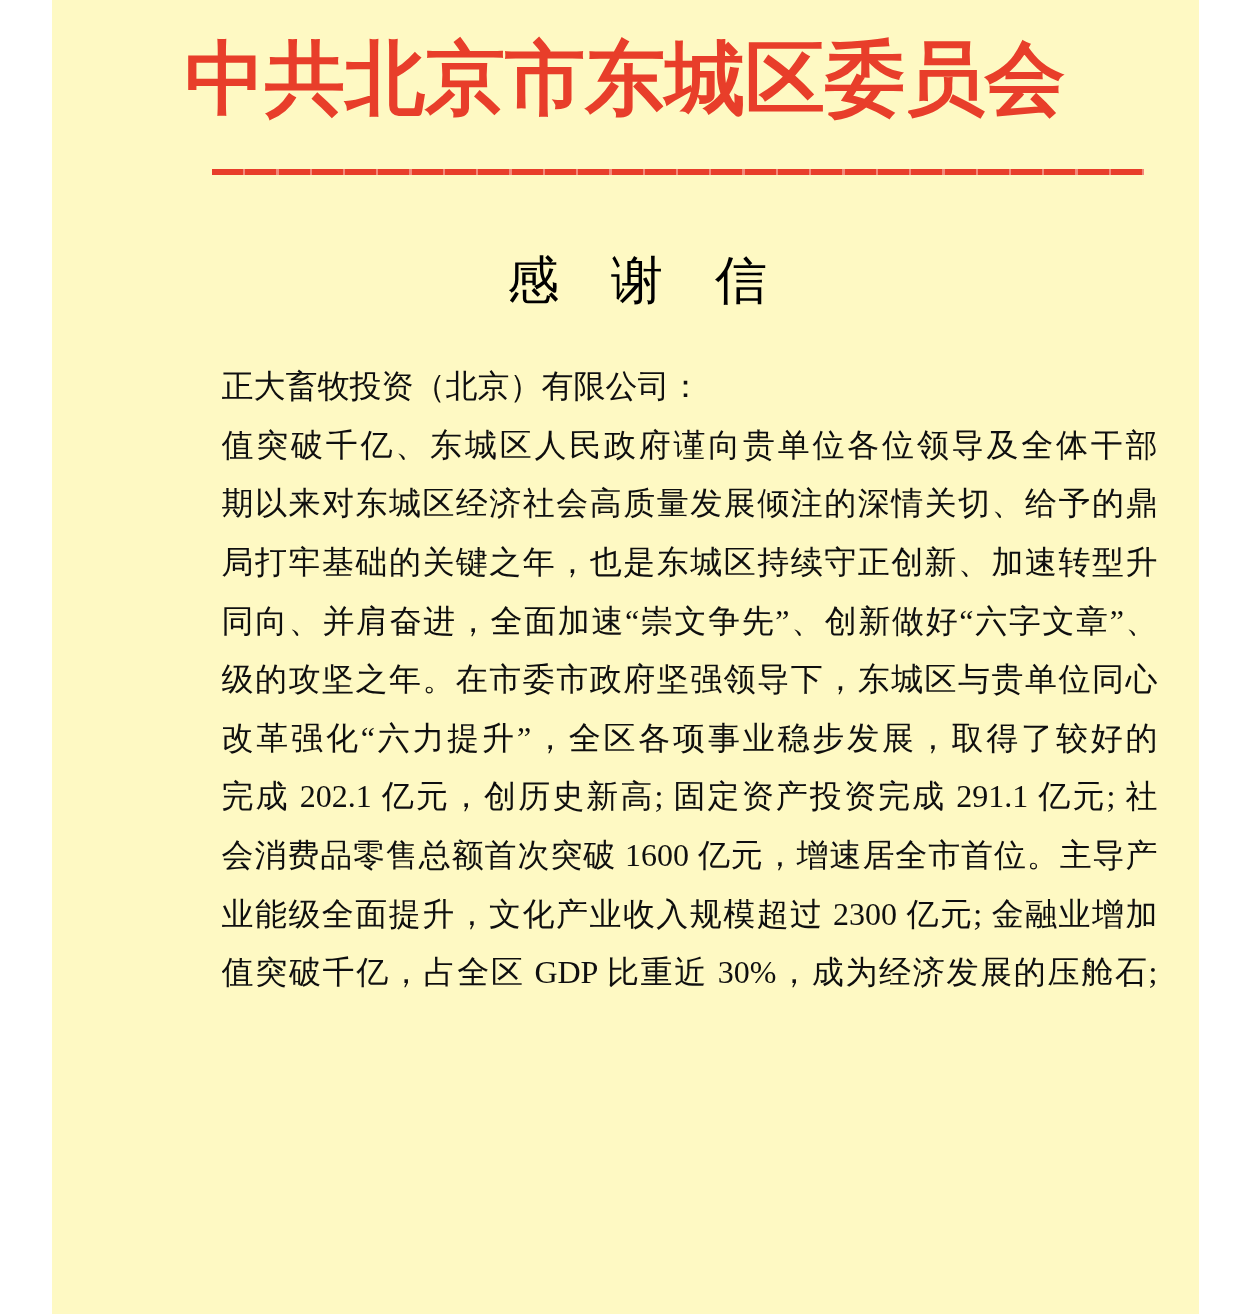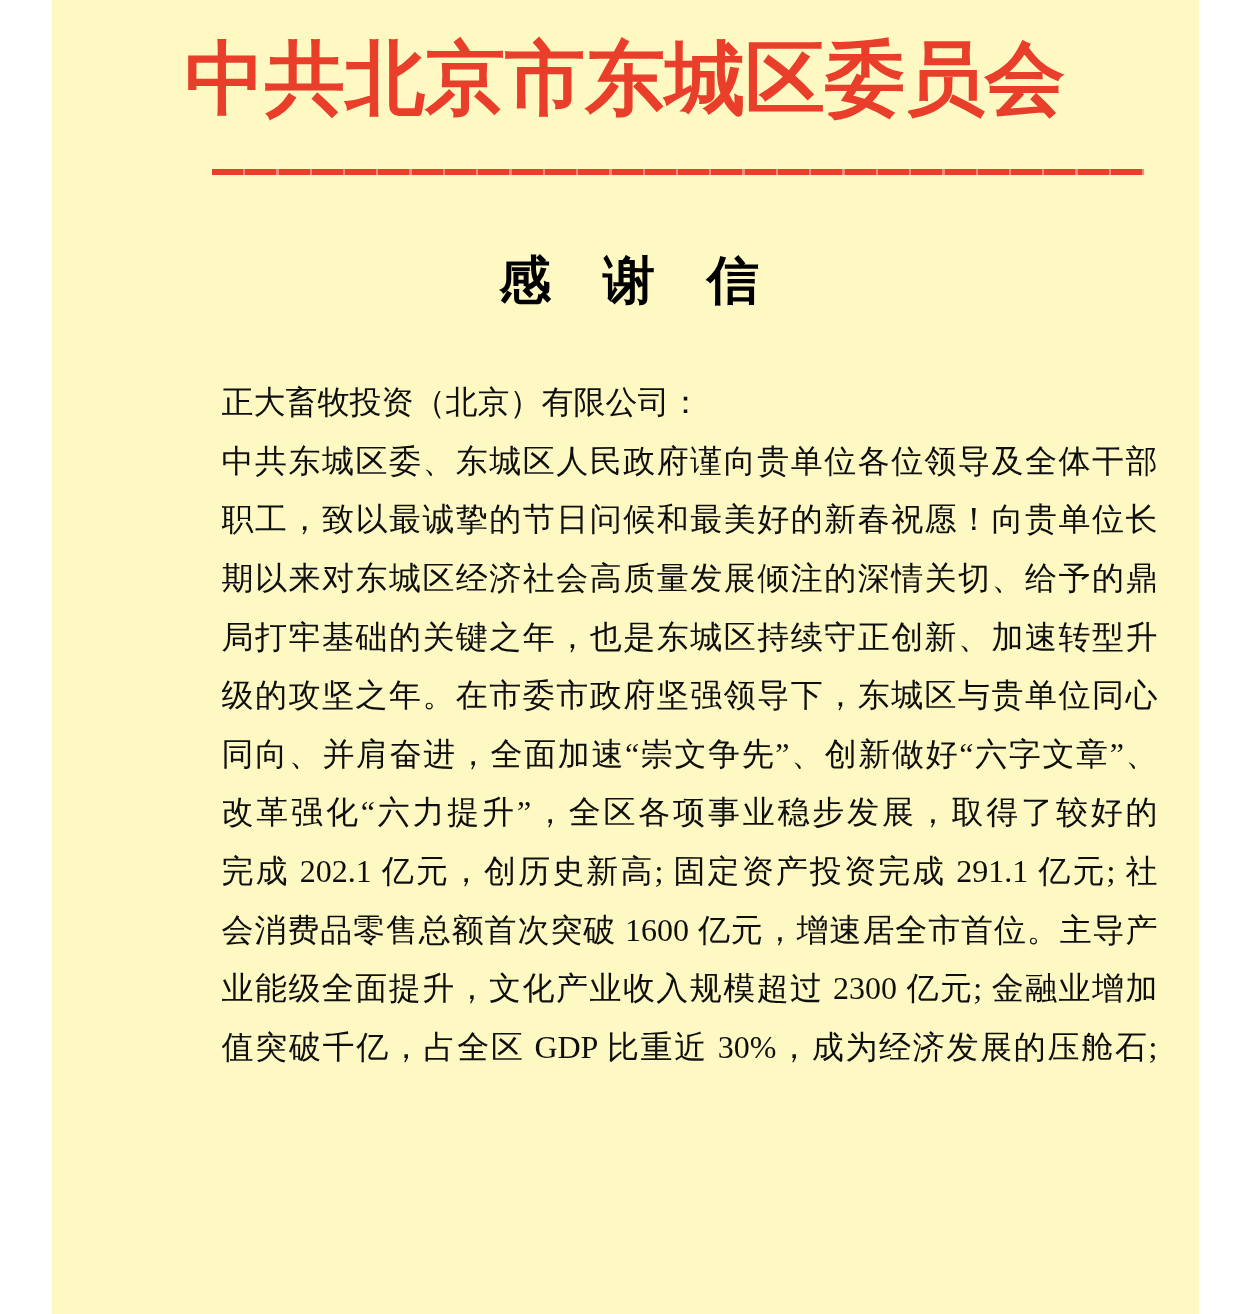--- a/index.html
+++ b/index.html
@@ -34,32 +34,32 @@
     height: 6px;
     background: repeating-linear-gradient(
       90deg,
       #e83e2a 0px, #e83e2a 31px,
       #f2897b 31px, #f2897b 33.3px
     );
   }
   .doc-title {
     position: absolute;
     top: 244px;
-    left: 4px;
+    left: 12px;
     width: 100%;
     text-align: center;
     font-size: 52px;
     line-height: 74px;
-    font-weight: 700;
+    font-weight: 400;
     color: #000000;
     white-space: nowrap;
   }
   .letter-body {
     position: absolute;
-    top: 373px;
+    top: 357px;
     left: 170px;
     width: 936px;
     font-size: 32px;
     color: #0f0f0f;
   }
   .line {
     height: 58.65px;
     line-height: 58.65px;
     overflow: hidden;
     text-align: justify;
@@ -70,25 +70,24 @@
 </style>
 </head>
 <body>
 
 <div class="page">
   <div class="letterhead">中共北京市东城区委员会</div>
   <div class="letterhead-rule"></div>
   <div class="doc-title">感　谢　信</div>
   <div class="letter-body">
       <div class="line">正大畜牧投资（北京）有限公司：</div>
-      <div class="line fill">中共东城区委、东城区人民政府谨向贵单位各位领导及全体干部</div>
-      <div class="line fill">职工，致以最诚挚的节日问候和最美好的新春祝愿！向贵单位长</div>
+      <div class="line fill">值突破千亿、东城区人民政府谨向贵单位各位领导及全体干部</div>
       <div class="line fill">期以来对东城区经济社会高质量发展倾注的深情关切、给予的鼎</div>
       <div class="line fill">局打牢基础的关键之年，也是东城区持续守正创新、加速转型升</div>
+      <div class="line fill">同向、并肩奋进，全面加速“崇文争先”、创新做好“六字文章”、</div>
       <div class="line fill">级的攻坚之年。在市委市政府坚强领导下，东城区与贵单位同心</div>
-      <div class="line fill">同向、并肩奋进，全面加速“崇文争先”、创新做好“六字文章”、</div>
       <div class="line fill">改革强化“六力提升”，全区各项事业稳步发展，取得了较好的</div>
       <div class="line fill">完成 202.1 亿元，创历史新高; 固定资产投资完成 291.1 亿元; 社</div>
       <div class="line fill">会消费品零售总额首次突破 1600 亿元，增速居全市首位。主导产</div>
       <div class="line fill">业能级全面提升，文化产业收入规模超过 2300 亿元; 金融业增加</div>
       <div class="line fill">值突破千亿，占全区 GDP 比重近 30%，成为经济发展的压舱石;</div>
     </div>
 </div>
 
 </body></html>

